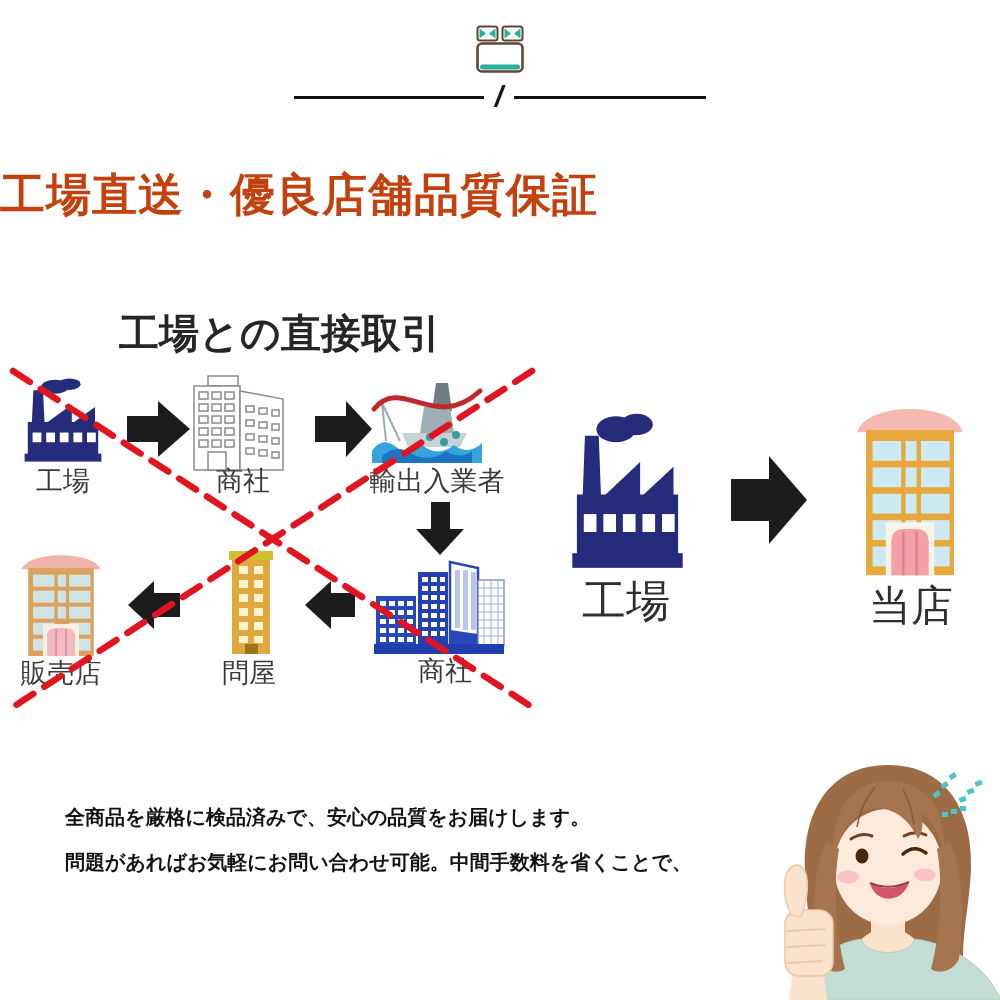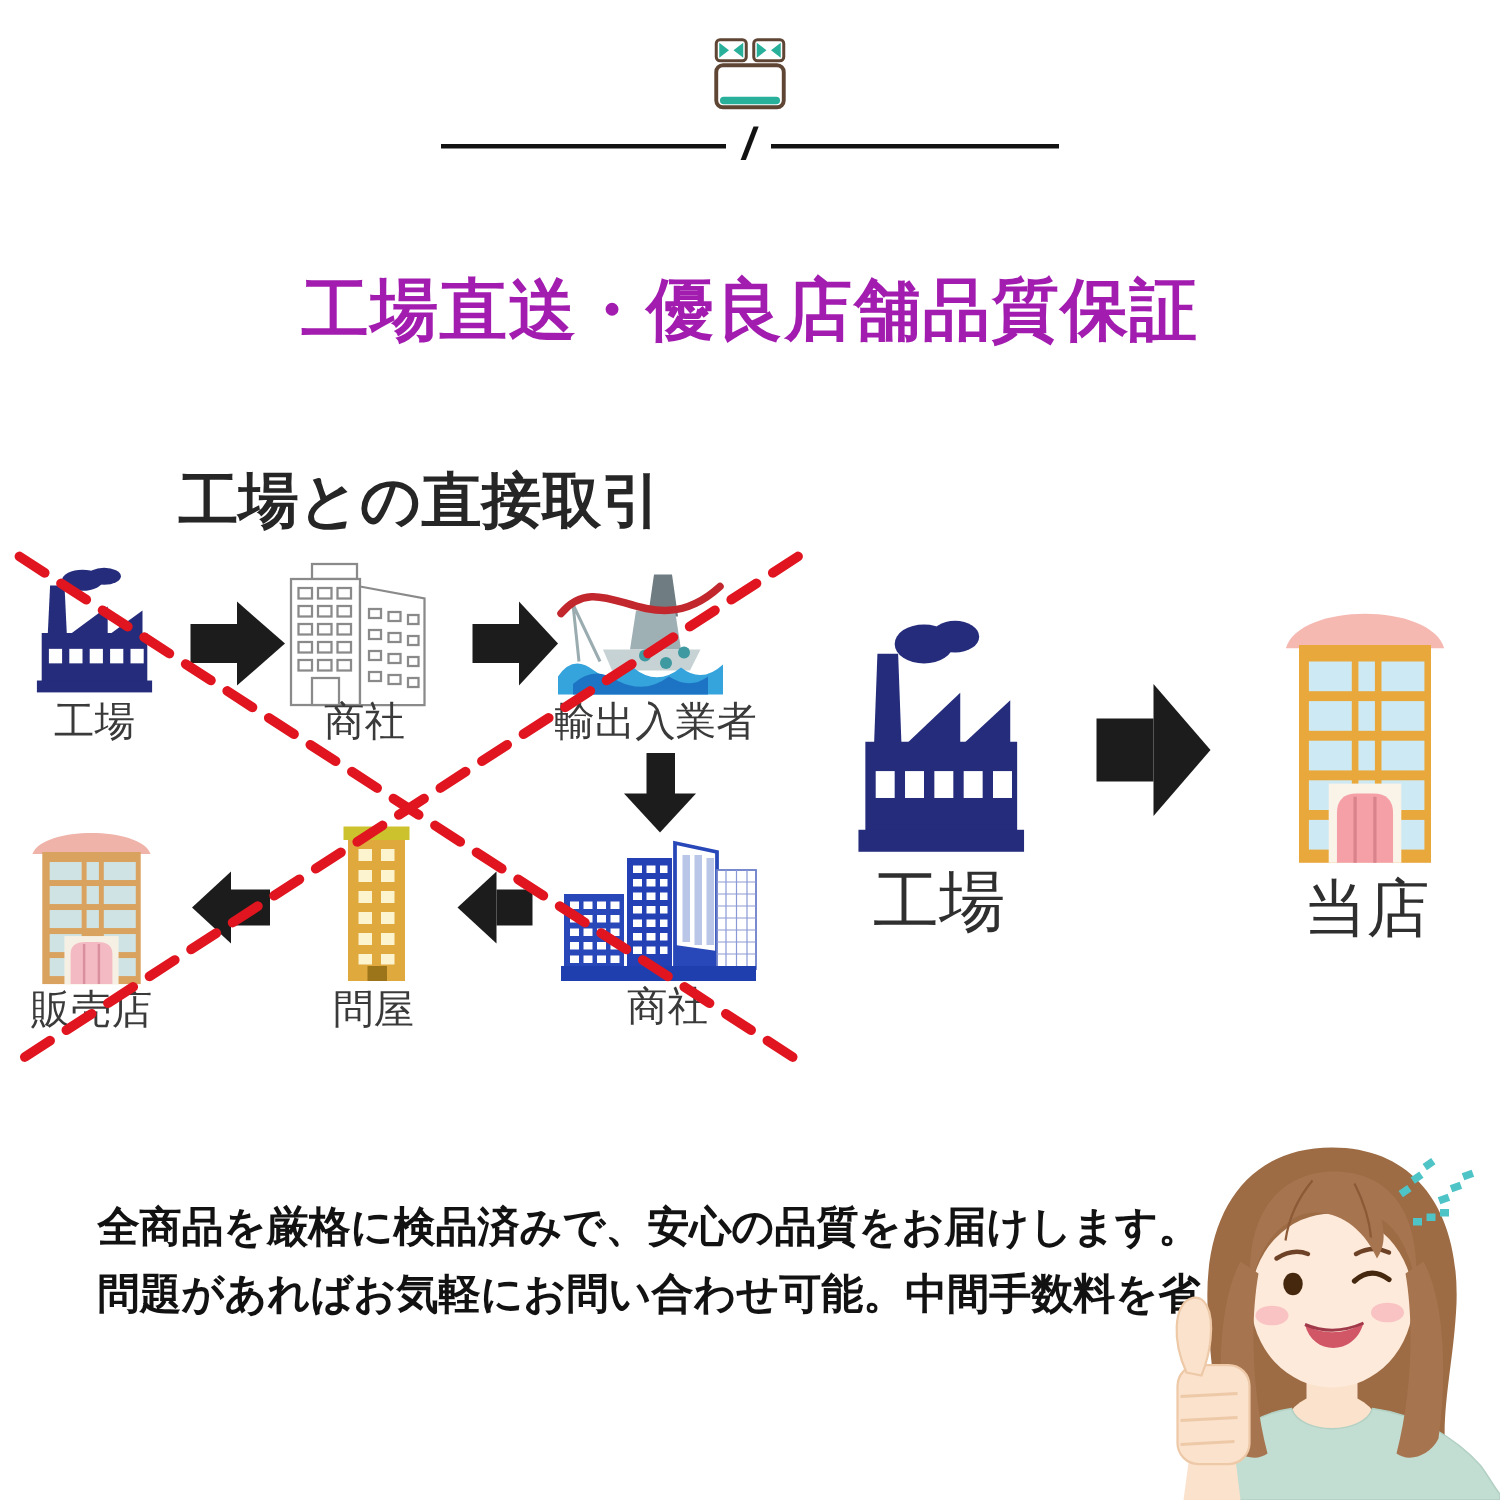--- a/index.html
+++ b/index.html
@@ -7,24 +7,24 @@
     width:1000px;height:1000px;background:#ffffff;position:relative;overflow:hidden;
     font-family:"Liberation Sans","DejaVu Sans",sans-serif;color:#141414;
   }
   .abs{position:absolute;}
   .bed-icon{left:475px;top:24px;width:50px;height:50px;}
   .divider{left:0;top:82px;width:1000px;height:30px;display:flex;align-items:center;justify-content:center;}
   .divider .line{height:3px;background:#121212;}
   .divider .line-l{width:190px;}
   .divider .line-r{width:192px;}
   .divider .slash{font-size:30px;font-weight:600;font-style:italic;margin:0 11px;color:#121212;line-height:30px;}
-  .main-title{left:0;top:147px;width:1000px;text-align:center;font-size:45px;font-weight:700;
-    color:#a21caf;letter-spacing:1px;white-space:nowrap;}
+  .main-title{left:0;top:135px;width:1000px;text-align:left;font-size:45px;font-weight:700;
+    color:#c2410c;letter-spacing:1px;white-space:nowrap;}
   .diagram{left:0;top:250px;width:1000px;height:460px;}
-  .desc{left:65px;top:795px;font-size:28px;font-weight:600;line-height:45px;color:#121212;}
+  .desc{left:65px;top:795px;font-size:20px;font-weight:600;line-height:45px;color:#121212;}
   .desc p{margin:0;white-space:nowrap;}
   .woman{left:775px;top:755px;width:225px;height:245px;}
   svg text{font-family:"Liberation Sans","DejaVu Sans",sans-serif;}
 </style>
 </head>
 <body>
 
 <svg class="abs bed-icon" viewBox="0 0 50 50">
   <g stroke="#5f4634" stroke-width="2" fill="#ffffff">
     <rect x="2.5" y="2.5" width="20" height="14" rx="2.5"></rect>

